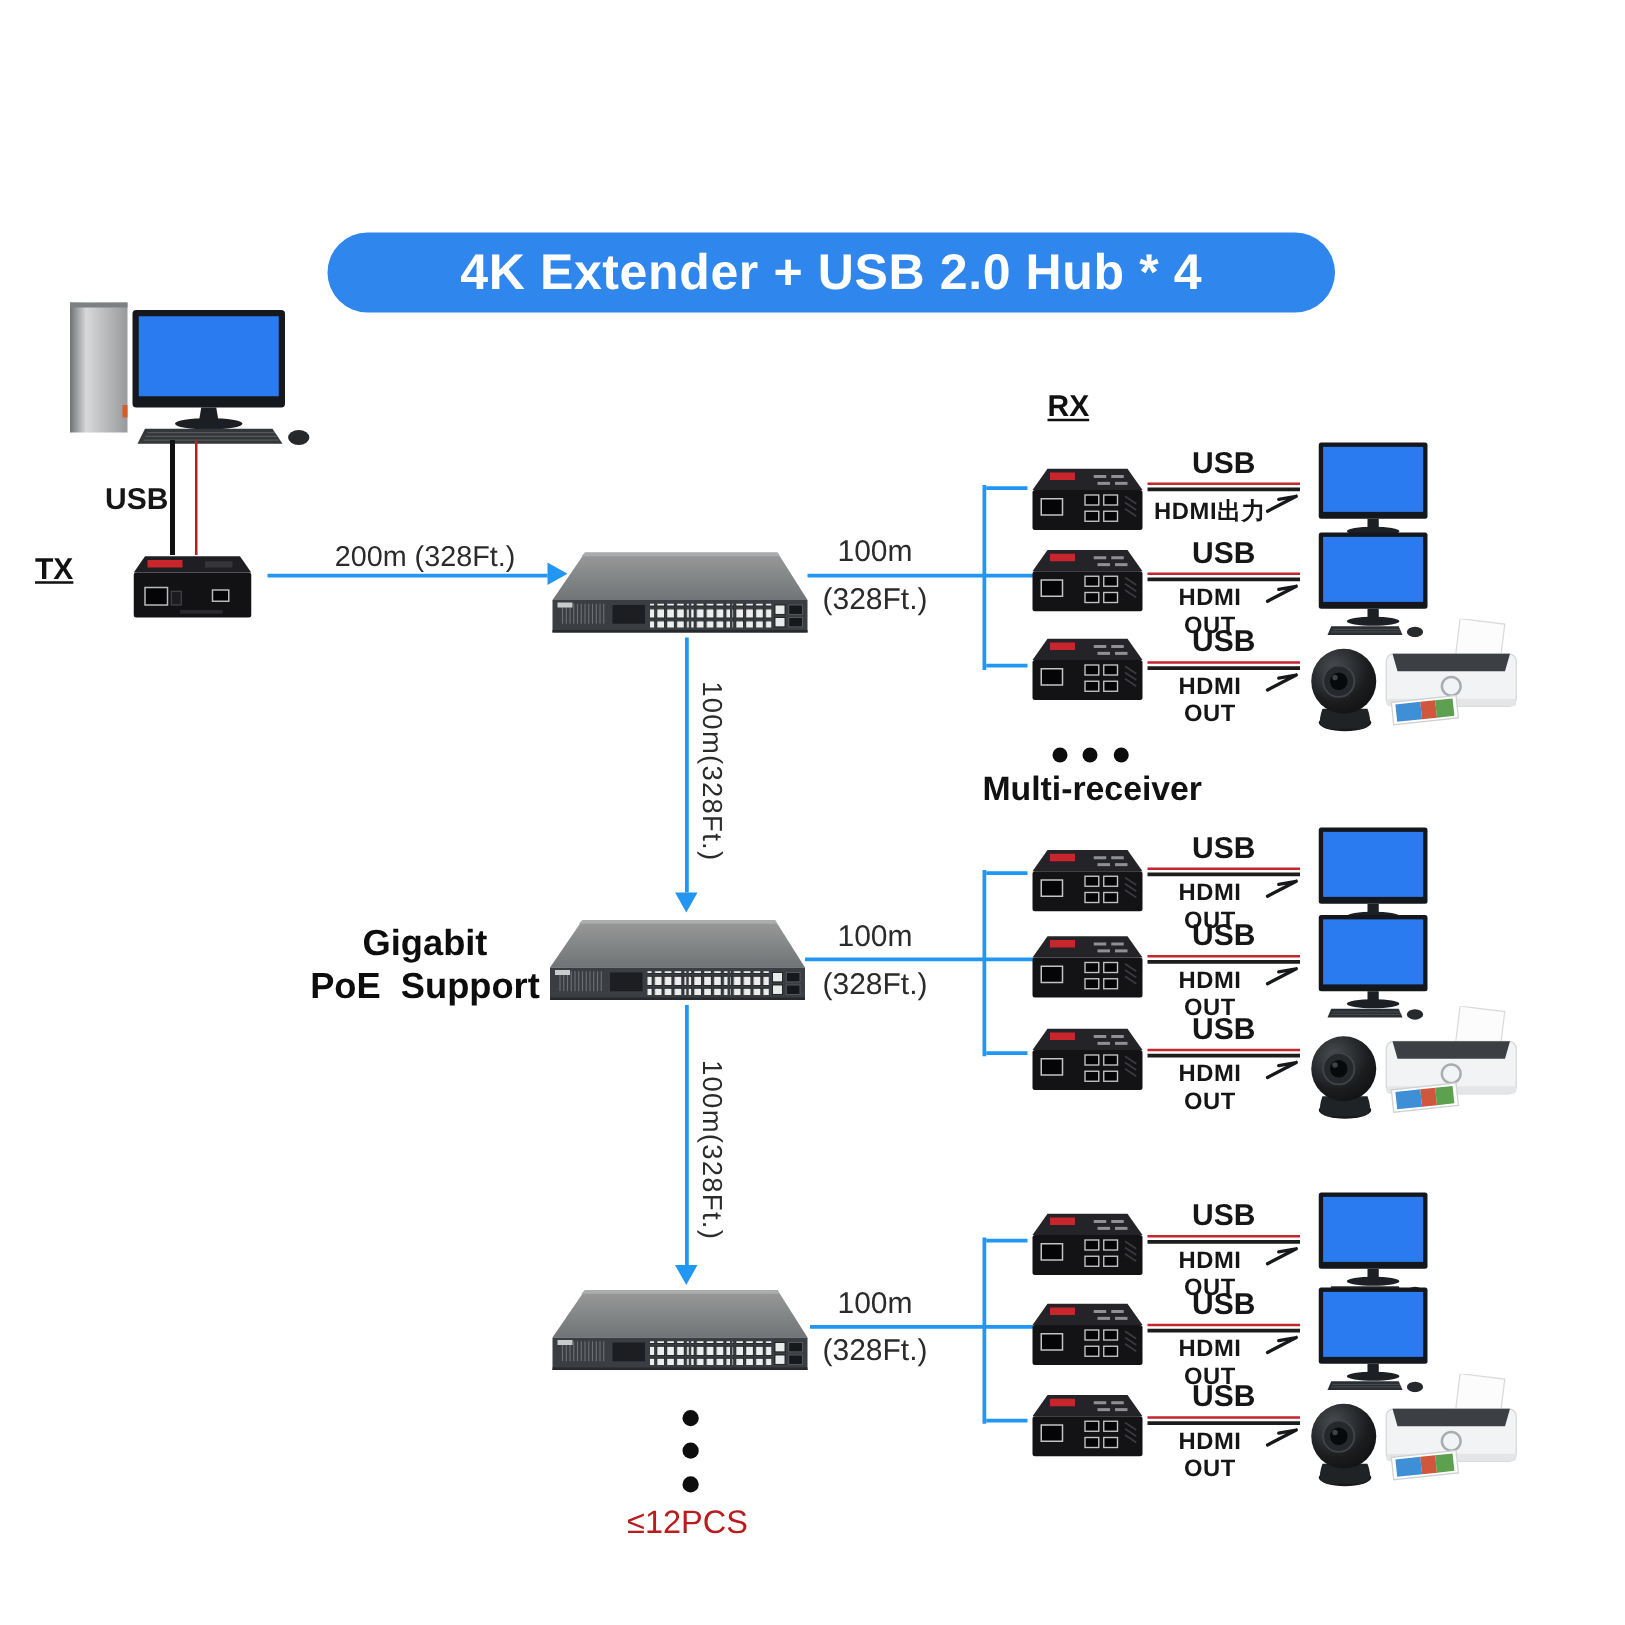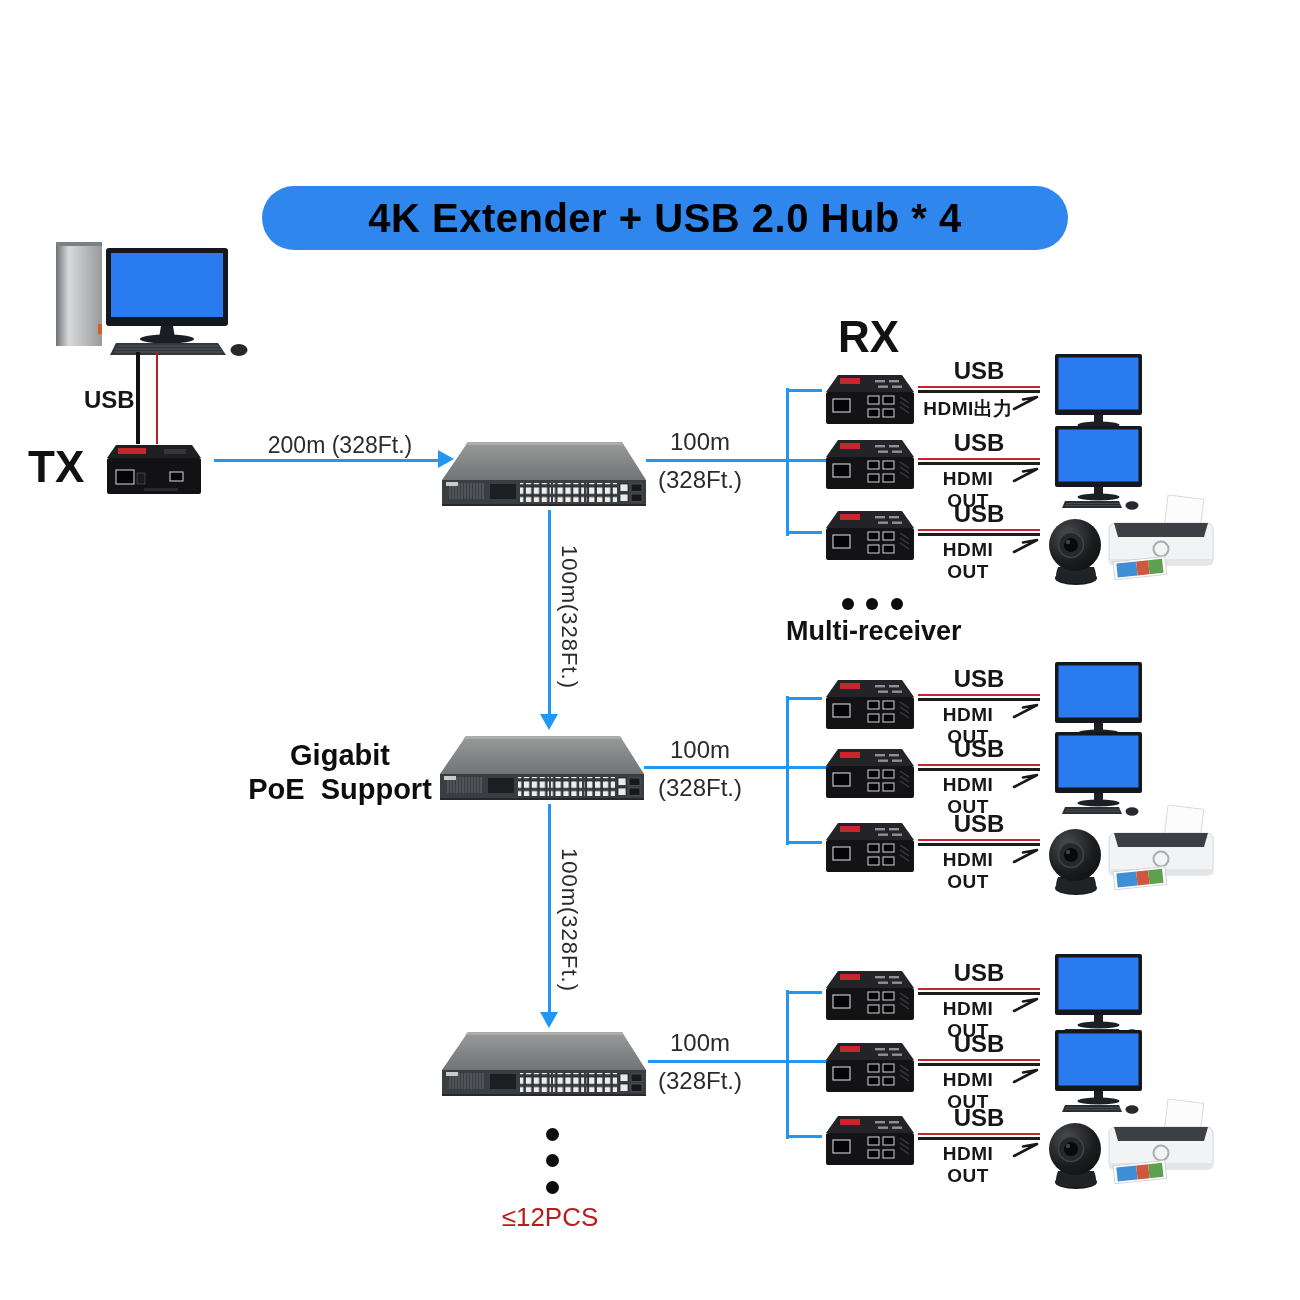--- a/index.html
+++ b/index.html
@@ -12,26 +12,26 @@
   *{margin:0;padding:0;box-sizing:border-box;}
   body{background:#ffffff;}
   .stage{position:relative;width:1300px;height:1300px;background:#fff;overflow:hidden;
          font-family:"Liberation Sans",sans-serif;color:var(--ink);}
   
   .title-wrap{position:absolute;left:0;top:72px;width:1300px;text-align:center;line-height:100px;white-space:nowrap;}
   .title-text{display:inline-block;font-size:100px;font-weight:bold;letter-spacing:-1px;color:#040404;
               transform:scaleX(0.75);transform-origin:center;font-stretch:condensed;}
   .banner{position:absolute;left:262px;top:186px;width:806px;height:64px;border-radius:32px;
           background:var(--banner-blue);display:flex;align-items:center;justify-content:center;}
-  .banner span{color:#000000;font-size:40px;font-weight:600;letter-spacing:0.5px;}
+  .banner span{color:#ffffff;font-size:40px;font-weight:600;letter-spacing:0.5px;}
   .lbl{position:absolute;color:#222;}
   .dist{font-size:23px;color:#2b2b2b;text-align:center;}
   .dist-sm{font-size:24px;color:#2b2b2b;text-align:center;}
   .vlabel{position:absolute;writing-mode:vertical-rl;font-size:22px;color:#2b2b2b;letter-spacing:1px;}
-  .big-tag{font-size:44px;font-weight:bold;color:#111;}
+  .big-tag{font-size:24px;font-weight:bold;color:#111;text-decoration:underline;}
   .usb-tag{font-size:24px;font-weight:600;color:#161616;text-align:center;}
   .hdmi-tag{font-size:19px;font-weight:600;color:#161616;text-align:center;letter-spacing:0.5px;}
   .switch-name{position:absolute;left:240px;top:738px;width:200px;text-align:center;
                font-size:29px;font-weight:bold;color:#0d0d0d;line-height:34px;}
   .switch-name span{display:block;white-space:pre;}
   .multi{font-size:27px;font-weight:600;color:#111;}
   .pcs{font-size:26px;color:#b91c1c;text-align:center;}
   
   .hline{position:absolute;height:3px;background:var(--line-blue);}
   .vline{position:absolute;width:3px;background:var(--line-blue);}

